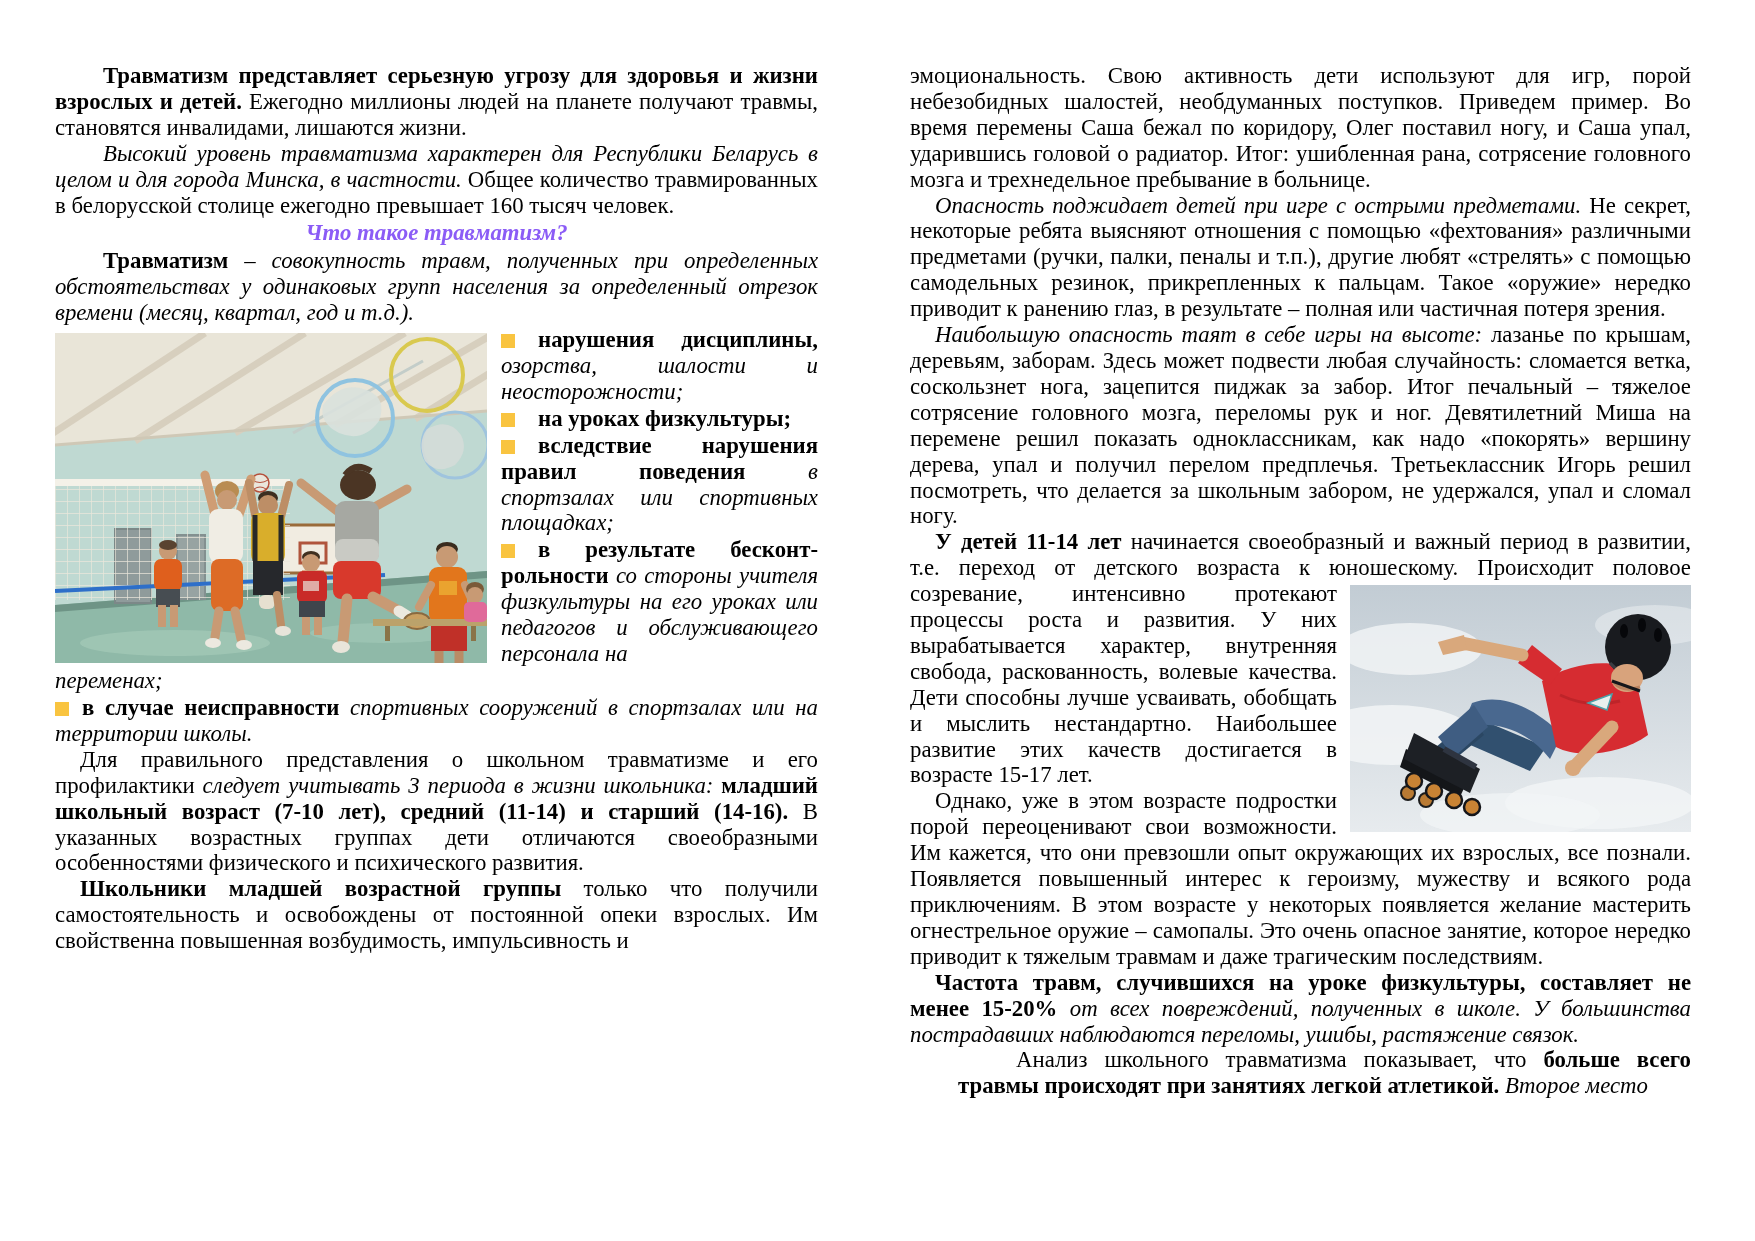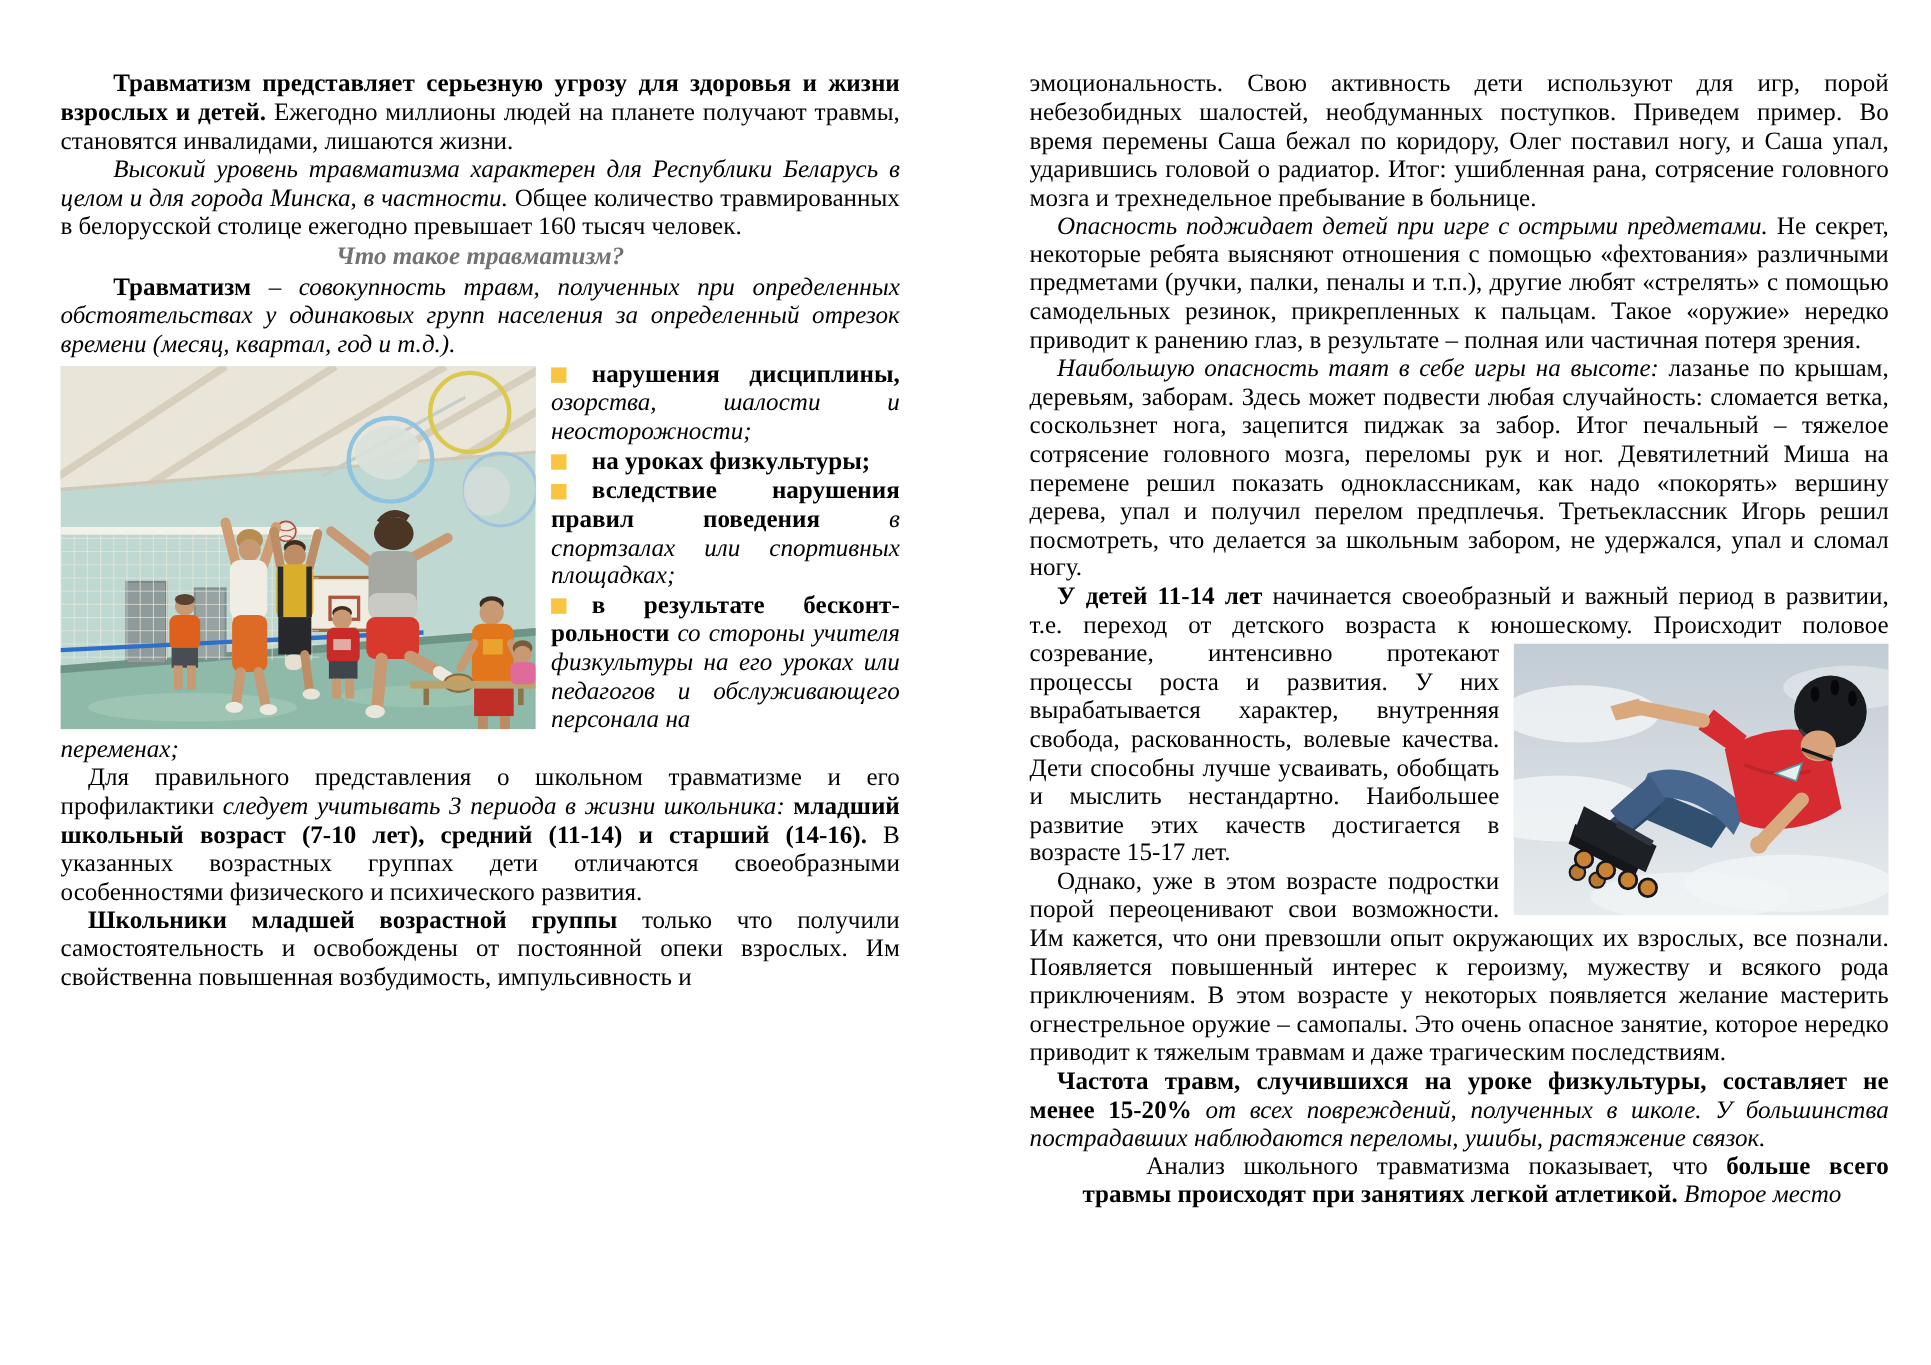--- a/index.html
+++ b/index.html
@@ -1,20 +1,20 @@
 <!DOCTYPE html>
 <html><head>
 <meta charset="utf-8">
 <style>
   html,body{margin:0;padding:0;background:#ffffff;}
   .page{position:relative;width:1755px;height:1154px;background:#ffffff;overflow:hidden;
         font-family:"Liberation Serif", serif;font-size:22.8px;line-height:25.9px;color:#000;}
   .col{position:absolute;top:63px;text-align:justify;}
   .col-left{left:55px;width:763px;}
-  .col-right{left:936px;width:781px;}
+  .col-right{left:910px;width:781px;}
   p{margin:0;padding:0;}
   .b{font-weight:bold;}
   .i{font-style:italic;}
   .bi{font-weight:bold;font-style:italic;}
   .ind{text-indent:48px;}
   .ind-sm{text-indent:25px;}
   .ind-lg{text-indent:58px;margin-left:48px;}
   .heading{text-align:center;font-weight:bold;font-style:italic;margin:2px 0 2px 0;}
   .sq{display:inline-block;width:14px;height:14px;margin-right:23px;transform:translateY(1px);}
   .sq-wide{margin-right:13px;}
@@ -28,21 +28,21 @@
 <body>
 
 <div class="page">
 
   <div class="col col-left">
 
     <p class="ind"><span class="b">Травматизм представляет серьезную угрозу для здоровья и жизни взрослых и детей.</span><span> Ежегодно миллионы людей на планете получают травмы, становятся инвалидами, лишаются жизни.</span></p>
 
     <p class="ind"><span class="i">Высокий уровень травматизма характерен для Республики Беларусь в целом и для города Минска, в частности.</span><span> Общее количество травмированных в белорусской столице ежегодно превышает 160 тысяч человек.</span></p>
 
-    <p class="heading" style="color: #737373;">Что такое травматизм?</p>
+    <p class="heading" style="color: #8b5cf6;">Что такое травматизм?</p>
 
     <p class="ind"><span class="b">Травматизм</span><span> – </span><span class="i">совокупность травм, полученных при определенных обстоятельствах у одинаковых групп населения за определенный отрезок времени (месяц, квартал, год и т.д.).</span></p>
 
 
 
     <div class="vb-float">
       <svg viewBox="0 0 432 330" preserveAspectRatio="none">
         <defs>
           <pattern id="net" width="12" height="12" patternUnits="userSpaceOnUse">
             <path d="M0 0H12M0 0V12" stroke="#ece8dc" stroke-width="1.4" fill="none"></path>
@@ -168,20 +168,21 @@
     <p class="bullet-item"><span class="sq" style="background: rgb(249, 196, 64);"></span><span class="b">нарушения дисциплины,</span><span class="i"> озорства, шалости и неосторожности;</span></p>
 
     <p class="bullet-item"><span class="sq" style="background: rgb(249, 196, 64);"></span><span class="b">на уроках физкультуры;</span></p>
 
     <p class="bullet-item"><span class="sq" style="background: rgb(249, 196, 64);"></span><span class="b">вследствие нарушения правил поведения </span><span class="i">в спортзалах или спортивных площадках;</span></p>
 
     <p class="bullet-item"><span class="sq" style="background: rgb(249, 196, 64);"></span><span class="b">в результате бесконт-рольности </span><span class="i">со стороны учителя физкультуры на его уроках или педагогов и обслуживающего персонала на</span></p>
 
     <p class="i clear">переменах;</p>
 
+    <p class="bullet-item clear"><span class="sq sq-wide" style="background: rgb(249, 196, 64);"></span><span class="b">в случае неисправности </span><span class="i">спортивных сооружений в спортзалах или на территории школы.</span></p>
 
     <p class="ind-sm"><span>Для правильного представления о школьном травматизме и его профилактики </span><span class="i">следует учитывать 3 периода в жизни школьника:</span><span class="b"> младший школьный возраст (7-10 лет), средний (11-14) и старший (14-16).</span><span> В указанных возрастных группах дети отличаются своеобразными особенностями физического и психического развития.</span></p>
 
     <p class="ind-sm"><span class="b">Школьники младшей возрастной группы</span><span> только что получили самостоятельность и освобождены от постоянной опеки взрослых. Им свойственна повышенная возбудимость, импульсивность и</span></p>
 
   </div>
 
   <div class="col col-right">
 
     <p><span>эмоциональность. Свою активность дети используют для игр, порой небезобидных шалостей, необдуманных поступков. Приведем пример. Во время перемены Саша бежал по коридору, Олег поставил ногу, и Саша упал, ударившись головой о радиатор. Итог: ушибленная рана, сотрясение головного мозга и трехнедельное пребывание в больнице.</span></p>

